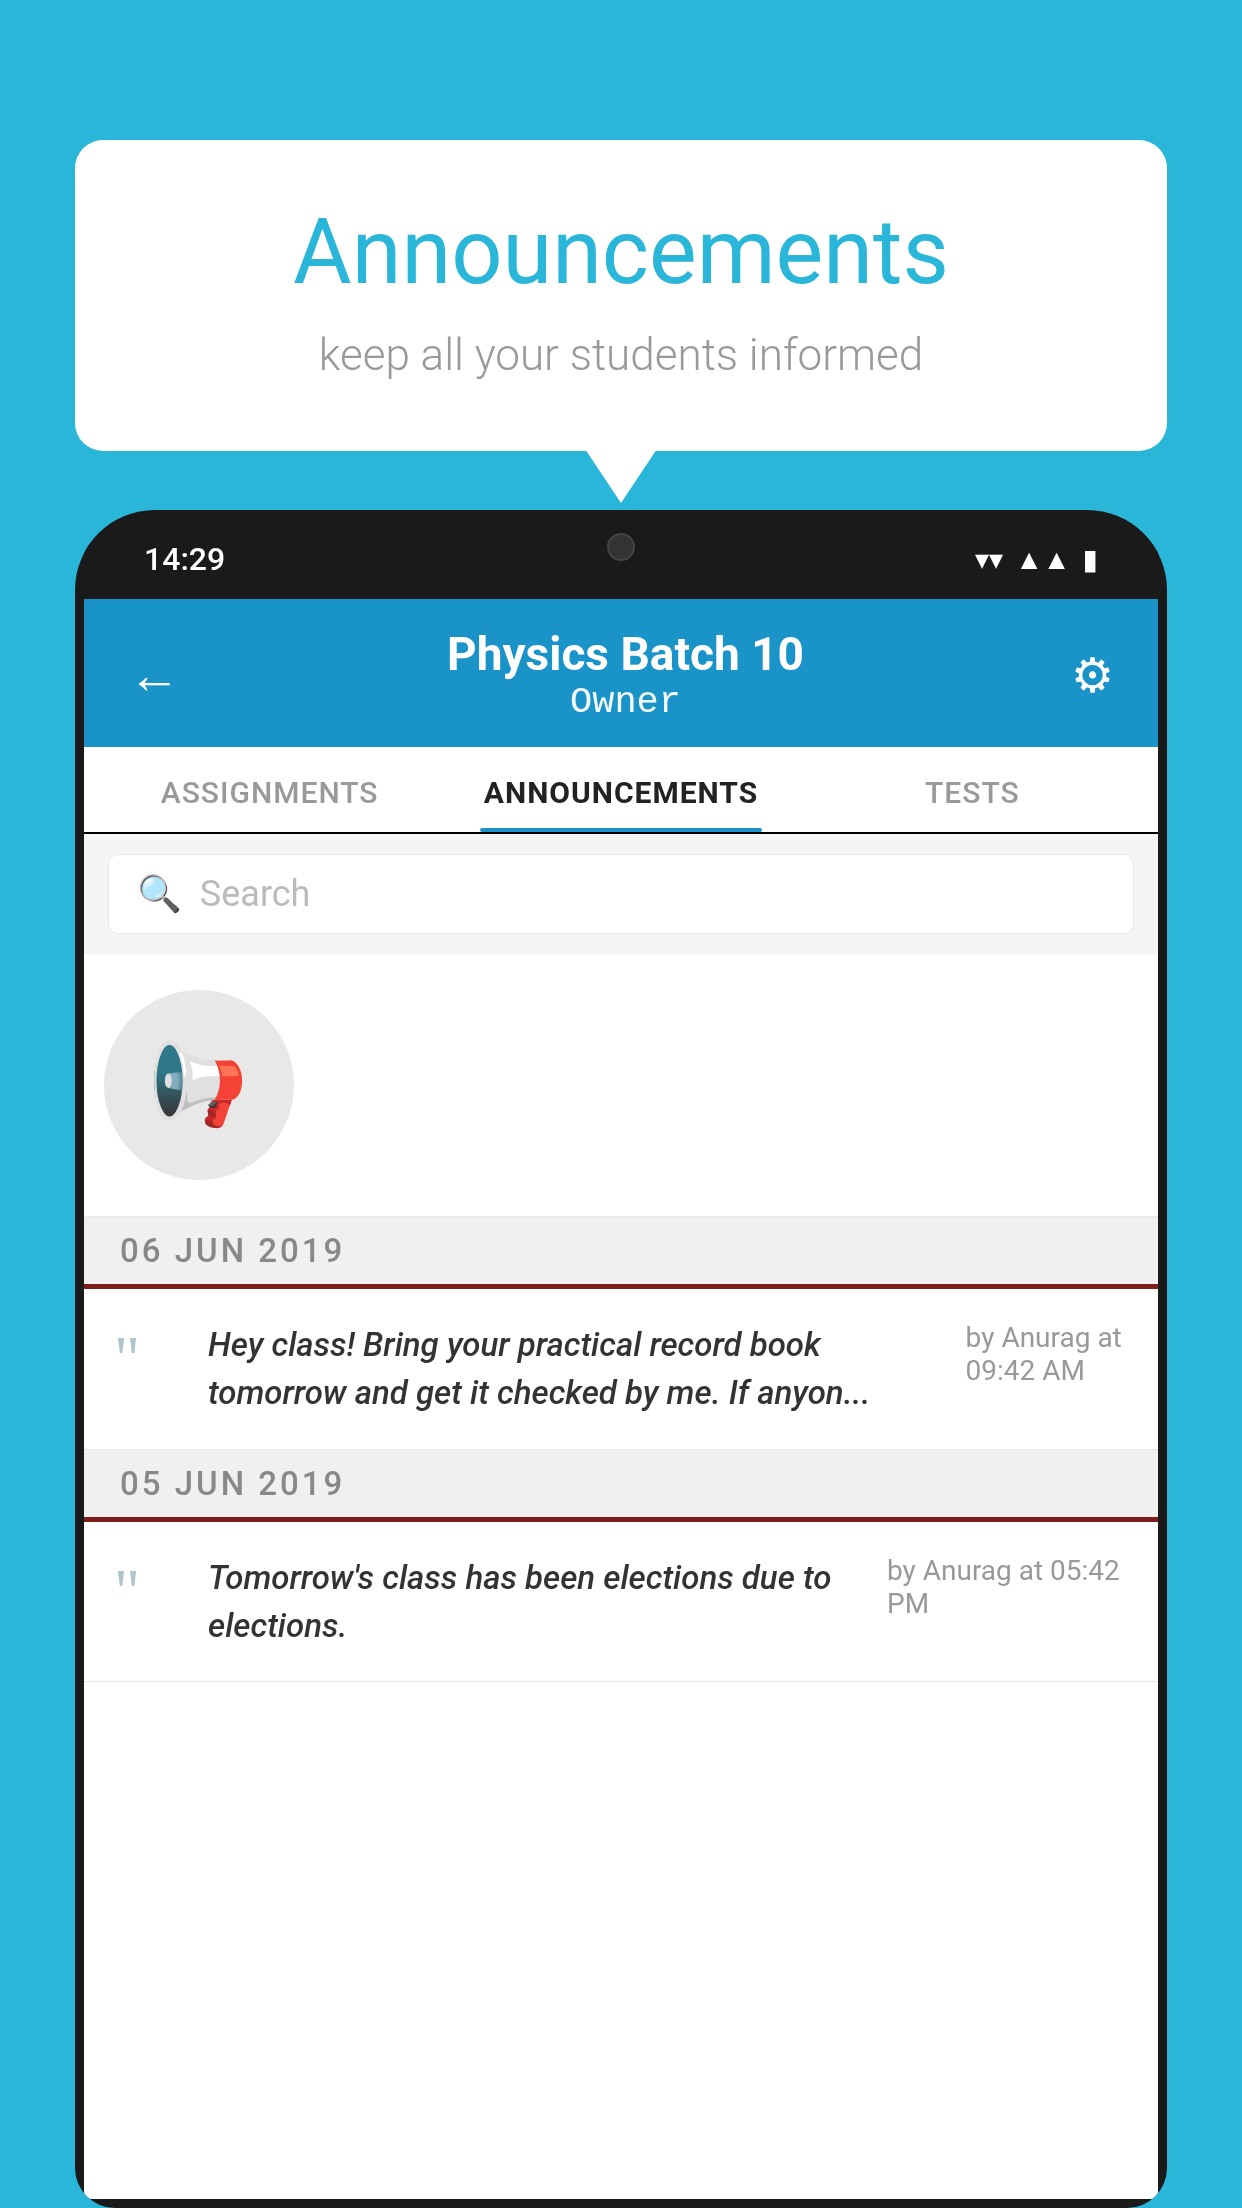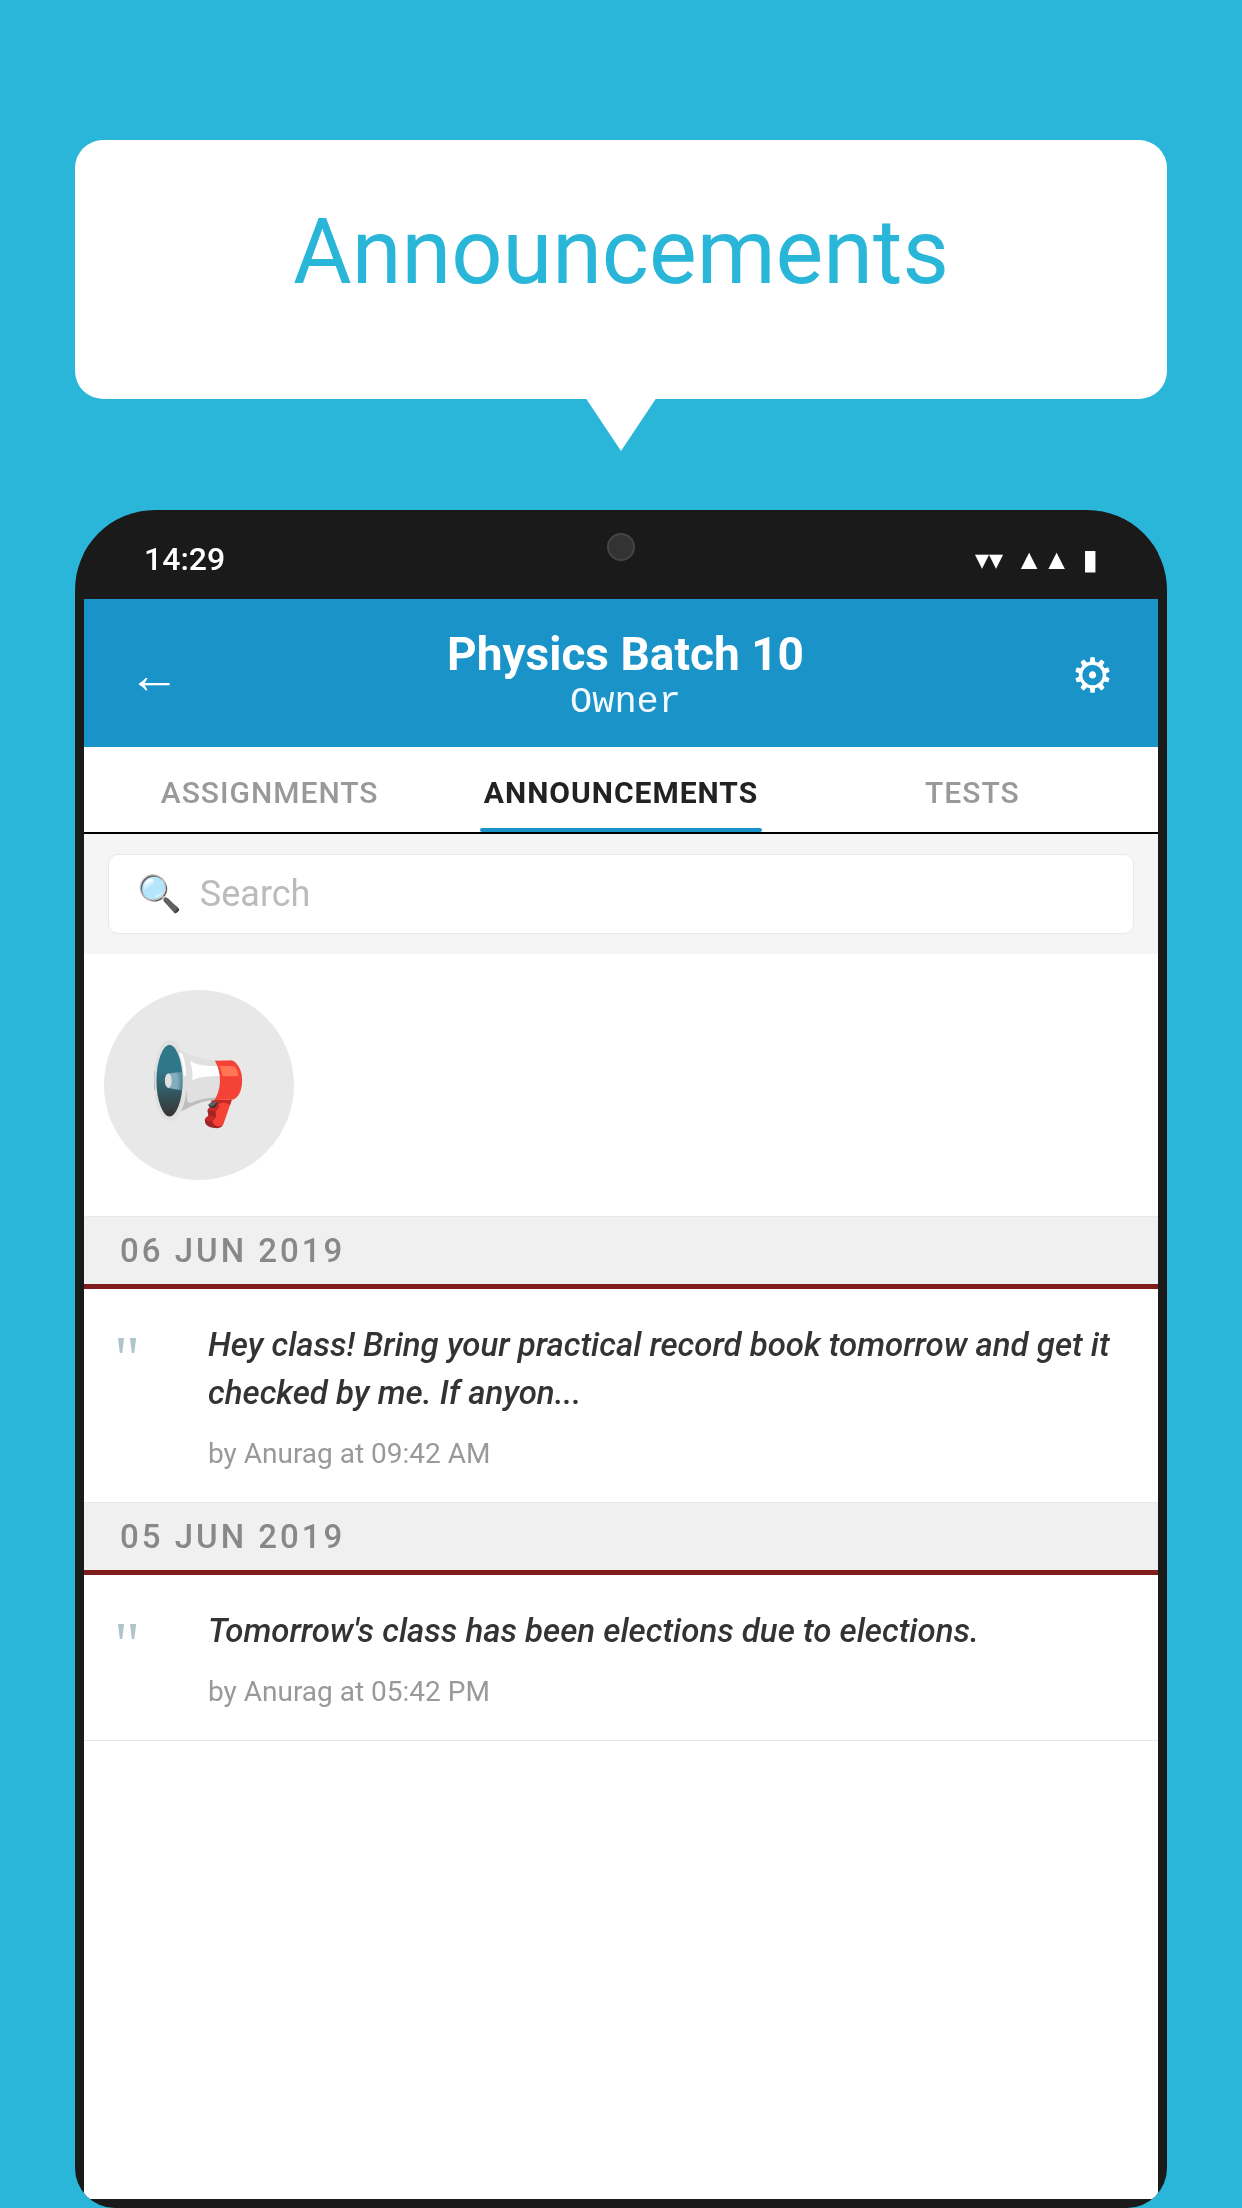--- a/index.html
+++ b/index.html
@@ -320,21 +320,21 @@
       color: #b0c4cc;
       font-size: 64px;
       font-family: Georgia, serif;
       line-height: 1;
       padding-top: 6px;
       min-width: 70px;
     }
 
     .announcement-text-block {
       display: flex;
-      flex-direction: column;
+      flex-direction: row;
       gap: 20px;
     }
 
     .announcement-text {
       color: #333;
       font-size: 33px;
       font-style: italic;
       line-height: 1.45;
       font-weight: 500;
     }
@@ -343,20 +343,21 @@
       color: #999;
       font-size: 28px;
     }
   </style>
 </head>
 <body>
 
 <div class="speech-bubble-container">
   <div class="speech-bubble">
     <div class="bubble-title">Announcements</div>
+    <div class="bubble-subtitle">keep all your students informed</div>
   </div>
 </div>
 
 <div class="phone-frame">
 
   <div class="phone-top-bar">
     <div class="phone-status-time">14:29</div>
     <div class="phone-notch">
       <div class="phone-camera"></div>
     </div>

